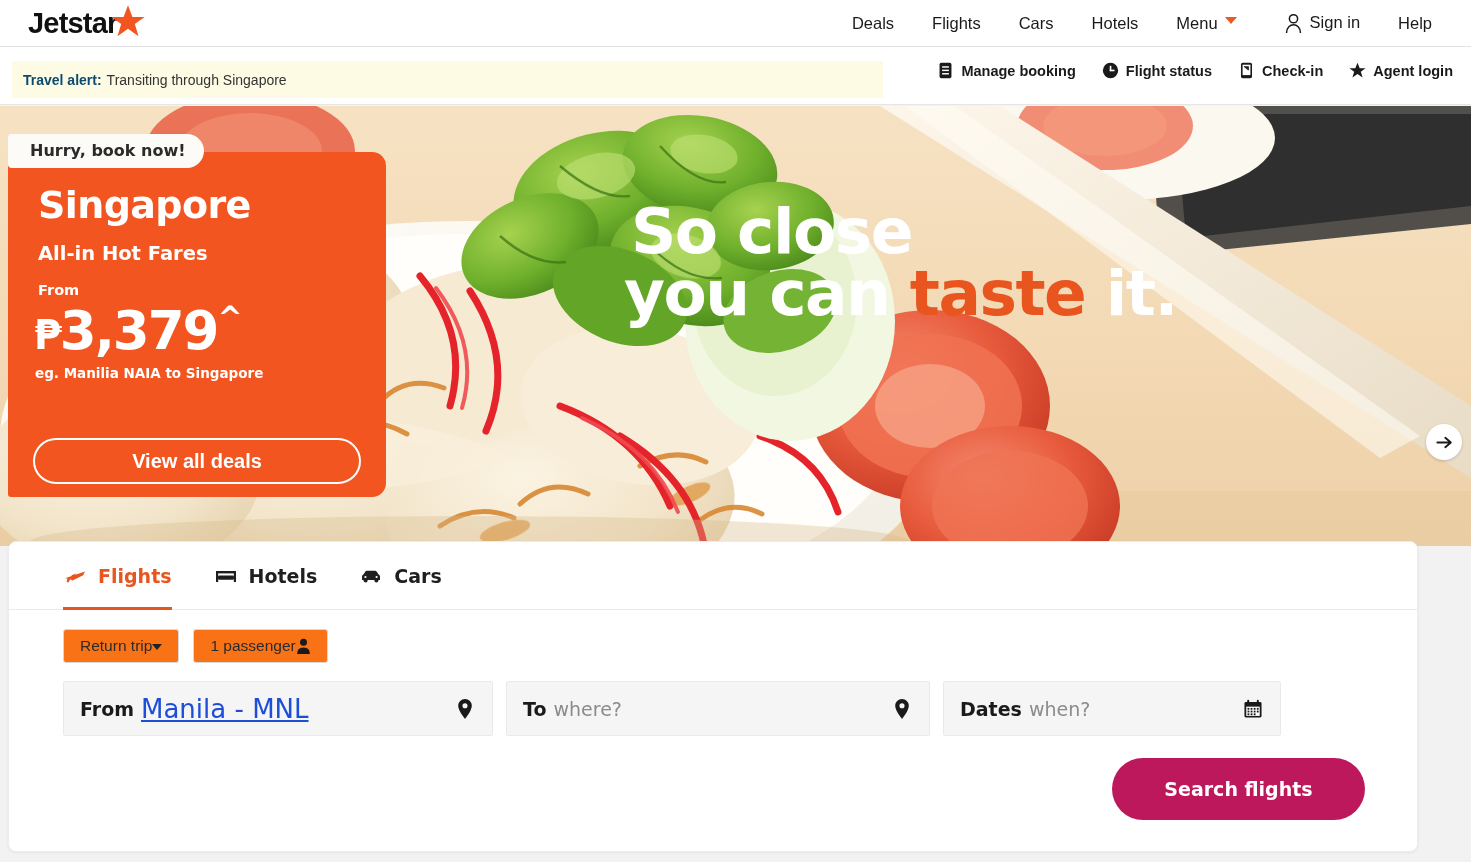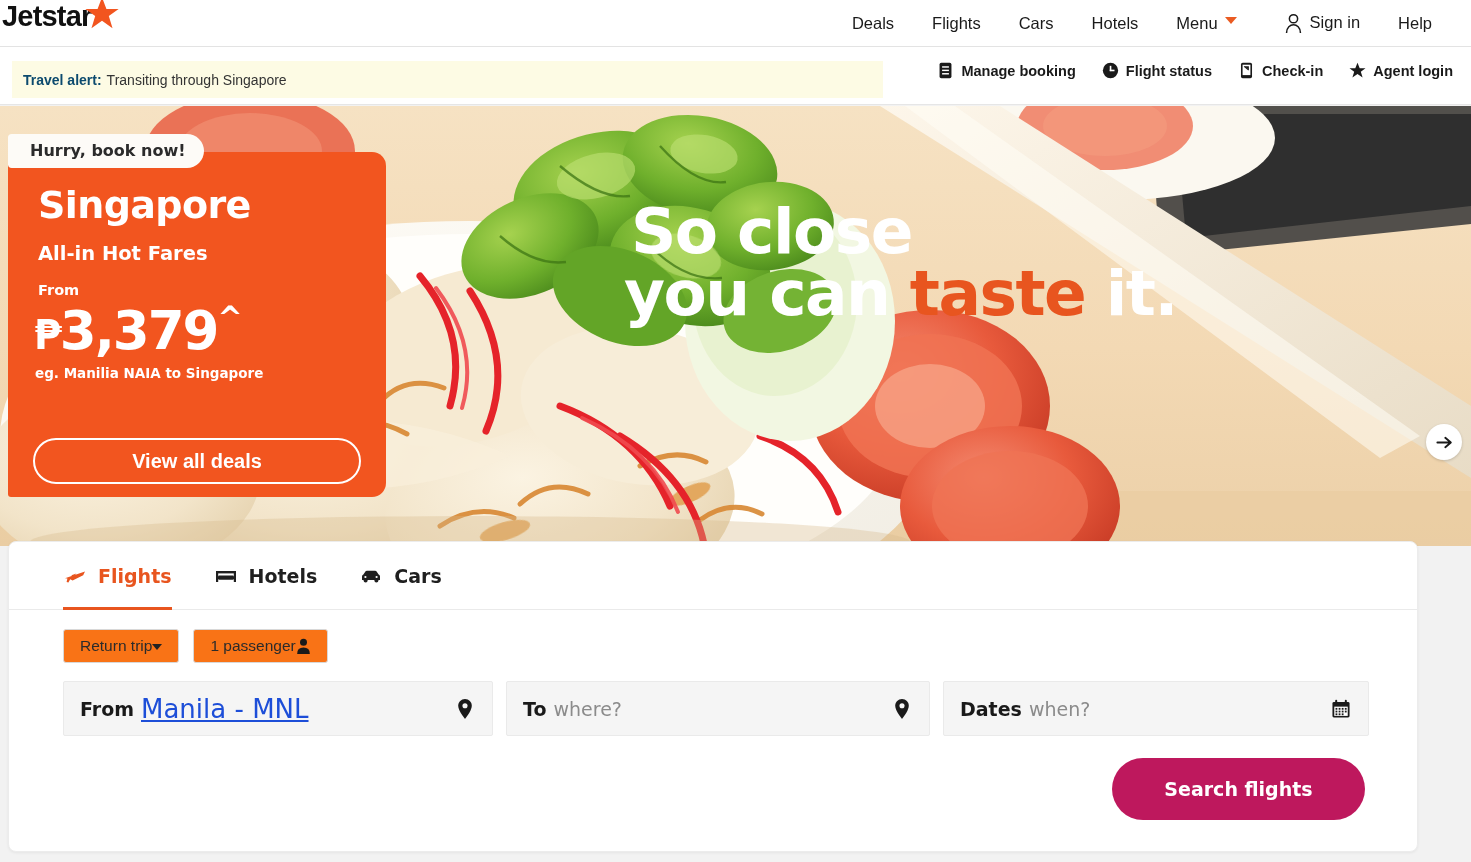--- a/index.html
+++ b/index.html
@@ -11,21 +11,21 @@
   }
 
   
   .topnav {
     position: absolute; top: 0; left: 0; width: 1471px; height: 47px;
     background: #ffffff;
     border-bottom: 1px solid #e3e3e3;
     display: flex; align-items: center;
   }
   .logo-wrap {
-    margin-left: 2px; display: flex; align-items: flex-start;
+    margin-left: 28px; display: flex; align-items: center;
     height: 47px;
   }
   .logo-text {
     font-size: 29px; font-weight: bold; color: #111; letter-spacing: -0.8px;
     font-family: "Liberation Sans", sans-serif;
   }
   .logo-star {
     width: 34px; height: 34px; margin-left: -7px; margin-top: -4px;
   }
   .topnav-right {
@@ -205,21 +205,21 @@
   .fields-row {
     display: flex; padding: 18px 0 0 54px; gap: 13px;
   }
   .field {
     height: 55px; background: #f5f5f5; border: 1px solid #eaeaea;
     border-radius: 2px; display: flex; align-items: center;
     padding: 0 16px; cursor: text; position: relative;
   }
   .field.from { width: 430px; }
   .field.to   { width: 424px; }
-  .field.dates{ width: 426px; text-align: right; }
+  .field.dates{ width: 338px; text-align: right; }
   .f-label { font-size: 19px; font-weight: bold; color: #1a1a1a; font-family:"DejaVu Sans", sans-serif; }
   .f-value { font-size: 26px; color: #1d4ed8; margin-left: 7px; font-family:"DejaVu Sans", sans-serif;text-decoration:underline; }
   .f-ph    { font-size: 19px; color: #8b8b8b; margin-left: 7px; font-family:"DejaVu Sans", sans-serif; }
   .f-ico   { position: absolute; right: 17px; width: 20px; height: 22px; }
 
   .searchbtn-row { display:flex; justify-content:flex-end; padding: 22px 52px 0 0; }
   .search-btn {
     width: 253px; height: 62px; border-radius: 31px;
     background: #be185d; color: #fff; border: none;
     font-size: 19px; font-weight: bold; cursor: pointer;

